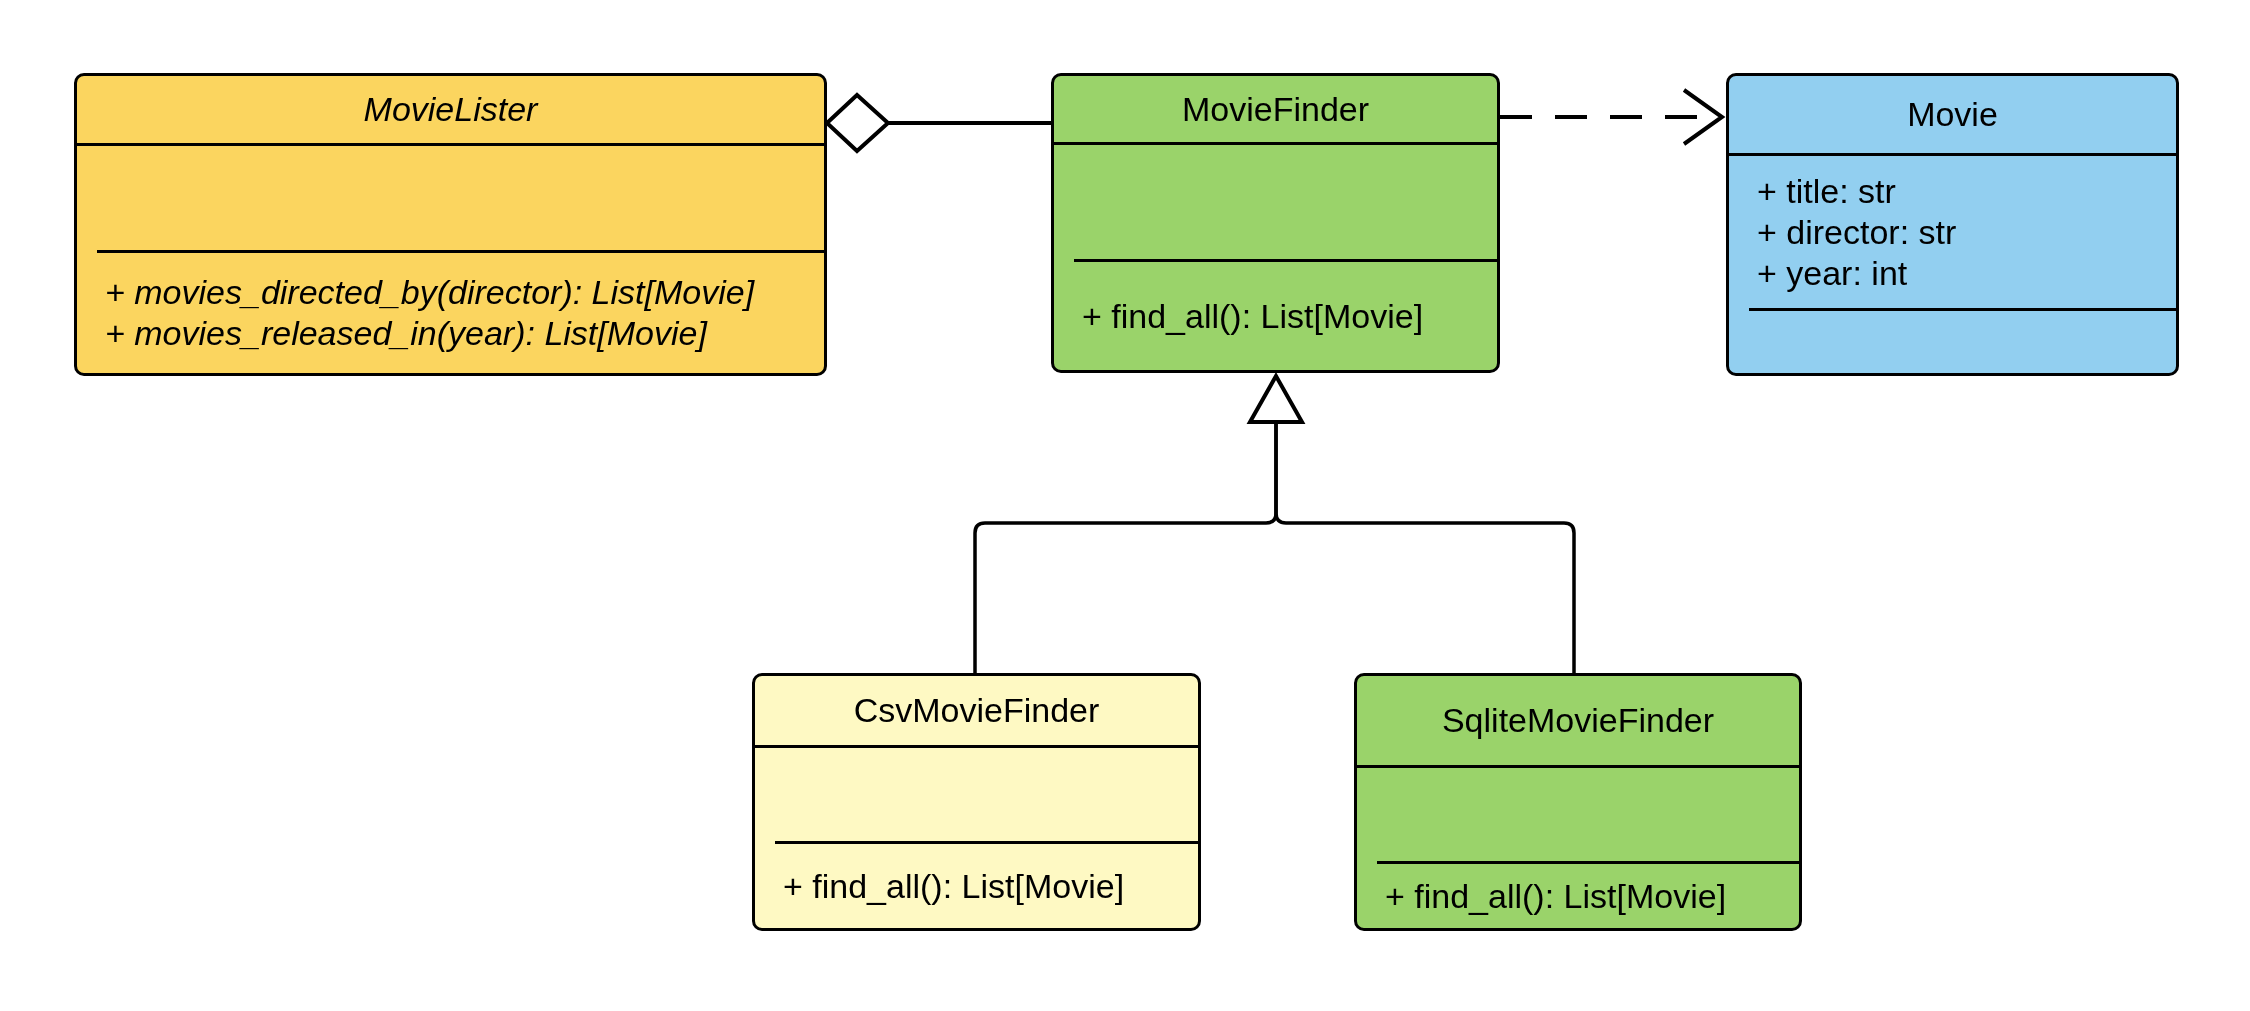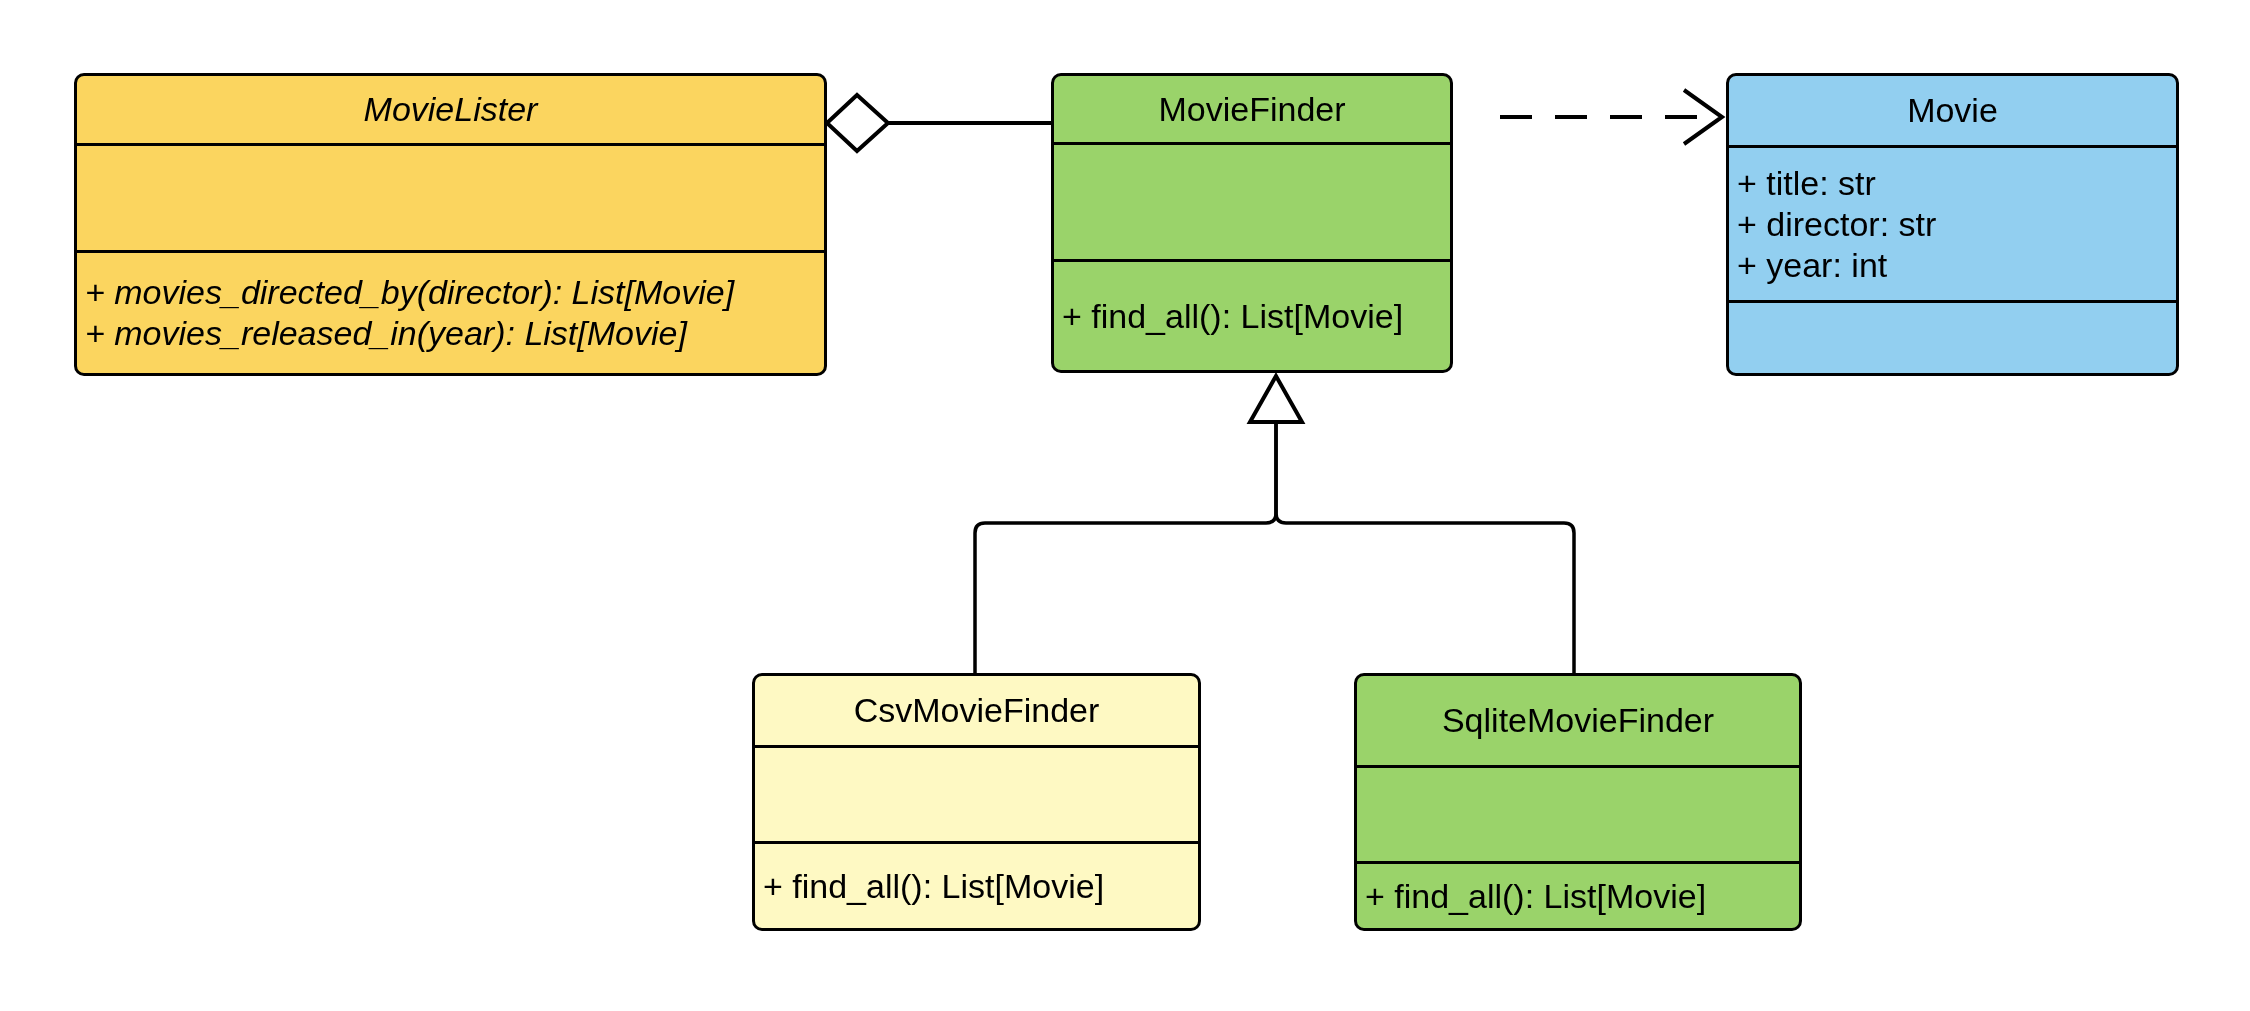--- a/index.html
+++ b/index.html
@@ -43,20 +43,21 @@
     align-items: center;
     justify-content: center;
     border-bottom: 3px solid #000000;
   }
   .uml-class .members {
     display: flex;
     flex-direction: column;
     justify-content: center;
     padding-left: 8px;
     border-bottom: 3px solid #000000;
+    margin-left: 20px;
   }
   .uml-class .members.last {
     border-bottom: none;
     flex: 1 1 auto;
   }
   .member-line {
     white-space: nowrap;
   }
 </style>
 </head>
@@ -80,30 +81,30 @@
 
   <div class="uml-class" style="left: 74px; top: 73px; width: 753px; height: 303px; background-color: rgb(251, 213, 95); font-style: italic;">
     <div class="compartment title" style="height:70px">MovieLister</div>
     <div class="compartment members" style="height:107px"></div>
     <div class="compartment members last">
       <div class="member-line">+ movies_directed_by(director): List[Movie]</div>
       <div class="member-line">+ movies_released_in(year): List[Movie]</div>
     </div>
   </div>
 
-  <div class="uml-class" style="left: 1051px; top: 73px; width: 402px; height: 300px; background-color: rgb(154, 211, 106);">
+  <div class="uml-class" style="left: 1051px; top: 73px; width: 449px; height: 300px; background-color: rgb(154, 211, 106);">
     <div class="compartment title" style="height:69px">MovieFinder</div>
     <div class="compartment members" style="height:117px"></div>
     <div class="compartment members last">
       <div class="member-line">+ find_all(): List[Movie]</div>
     </div>
   </div>
 
   <div class="uml-class" style="left: 1726px; top: 73px; width: 453px; height: 303px; background-color: rgb(146, 207, 240);">
-    <div class="compartment title" style="height:72px">Movie</div>
+    <div class="compartment title" style="height:80px">Movie</div>
     <div class="compartment members" style="height:155px">
       <div class="member-line">+ title: str</div>
       <div class="member-line">+ director: str</div>
       <div class="member-line">+ year: int</div>
     </div>
     <div class="compartment members last"></div>
   </div>
 
   <div class="uml-class" style="left: 752px; top: 673px; width: 449px; height: 258px; background-color: #fef9c3;">
     <div class="compartment title" style="height:72px">CsvMovieFinder</div>

